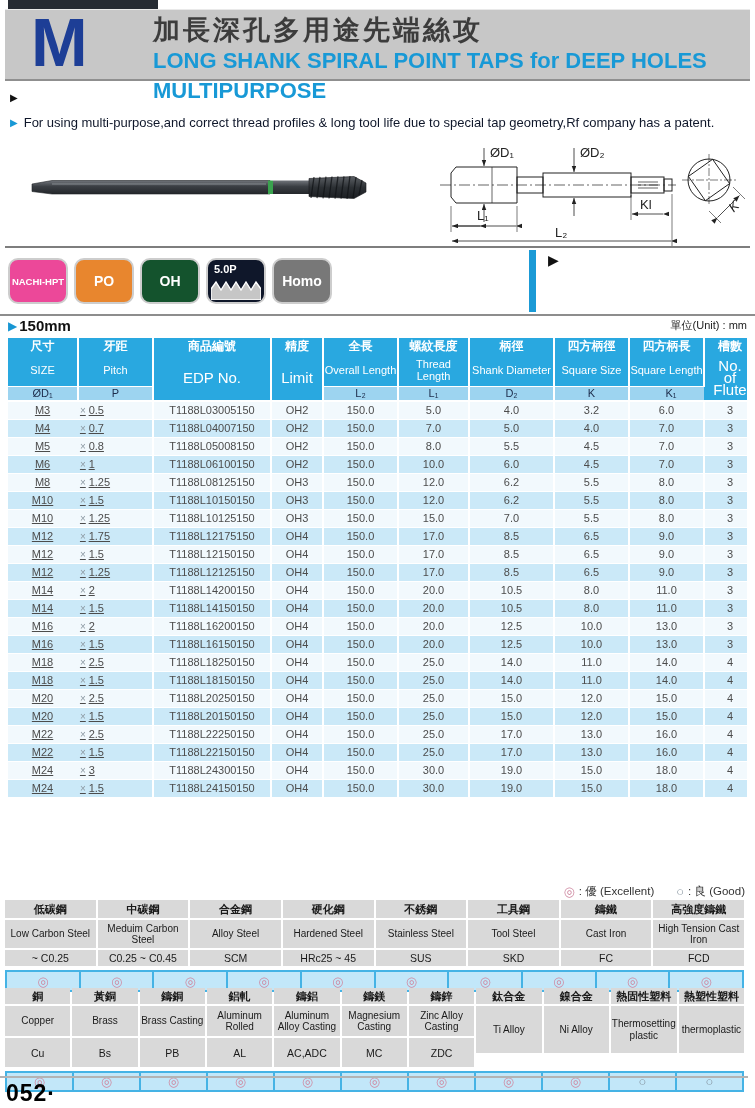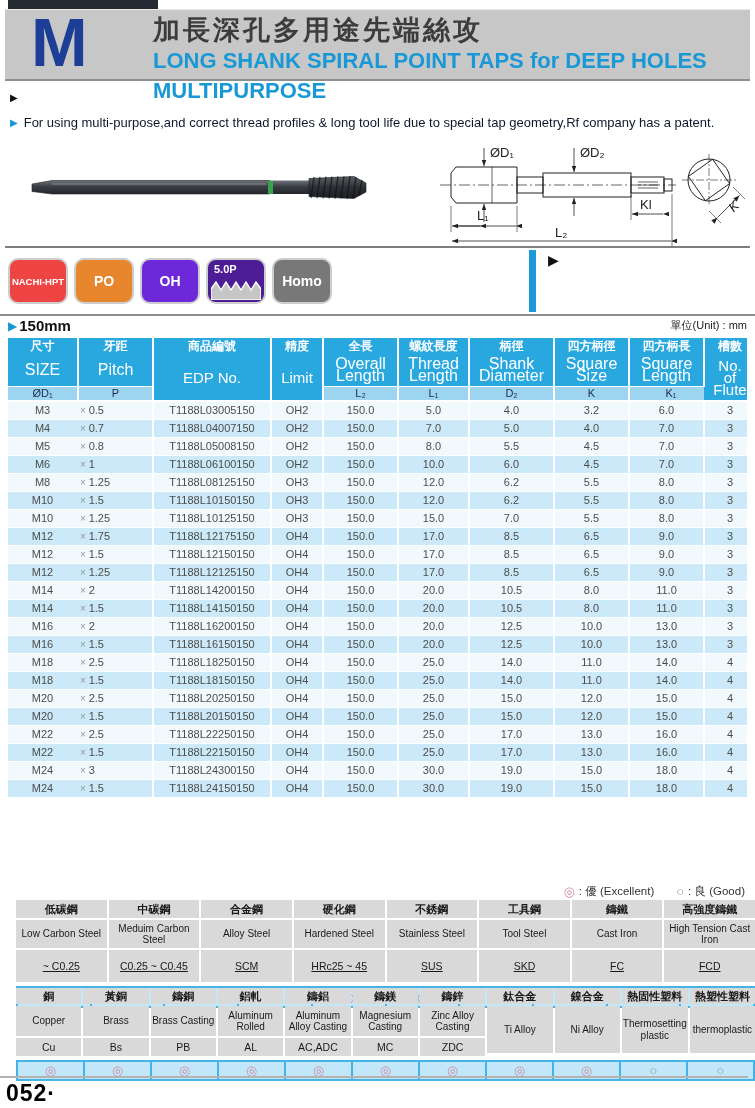--- a/index.html
+++ b/index.html
@@ -45,50 +45,50 @@
   .size-row { position:absolute; left:8px; top:317px; width:739px; display:flex; justify-content:space-between; align-items:center; }
   .size-label { font-size:15px; font-weight:bold; color:#111; display:flex; align-items:center; gap:2px; }
   .size-label .tri { color:#1796d3; font-size:12px; }
   .unit-label { font-size:11px; color:#222; }
 
   
   .main-table { position:absolute; left:8px; top:338px; width:739px; border-collapse:collapse; table-layout:fixed; }
   .main-table th, .main-table td { border-right:2px solid #fff; text-align:center; vertical-align:middle; padding:0; }
   .main-table th:last-child, .main-table td:last-child { border-right:none;padding-left:8px; }
   .h-zh th { height:17px; background:#29a8e0; color:#fff; font-size:12px; font-weight:bold; }
-  .h-en th { height:31px; background:#29a8e0; color:#fff; font-size:16px; font-weight:normal; line-height:12px; }
+  .h-en th { height:31px; background:#29a8e0; color:#fff; font-size:11px; font-weight:normal; line-height:12px; }
   .h-sym th { height:15px; background:#9dd4f0; color:#1c2b4a; font-size:11px; font-weight:normal; border-top:1px solid #fff; }
   .h-en th.rspan { border-top:none; font-size:15px;text-align:center; }
   .main-table tbody td { height:18px; font-size:11px; color:#4c4c4c; border-top:1px solid #fff; }
   .main-table tbody tr.odd td { background:#f2f9fd; }
   .main-table tbody tr.even td { background:#cbe9f8; }
   .main-table tbody tr:first-child td { border-top:2px solid #fff; }
-  .sizecell div { display:flex; align-items:center; }
+  .sizecell div { display:flex; align-items:center;text-decoration:underline; }
   .sizecell .sz { width:48%; text-align:center; }
   .sizecell .x { width:8%; text-align:center; color:#8d9aa3; font-size:10px; }
   .sizecell .pt { width:44%; text-align:left; }
 
   
   .legend { position:absolute; top:884px; right:10px; display:flex; gap:22px; font-size:11.5px; color:#333; align-items:center; }
   .legend .item { display:flex; gap:4px; align-items:center; }
   .sym-exc { color:#cf8aa2; font-size:13px; }
   .sym-good { color:#7f8d99; font-size:13px; }
 
   
-  .mat { position:absolute; left:16px; width:739px; }
+  .mat { position:absolute; left:5px; width:739px; }
   .mat-cols { display:flex; }
   .mat-col { flex:1; display:flex; flex-direction:column; margin-right:2px; }
   .mat-col:last-child { margin-right:0; }
   .mat-cell { background:#d9d9d9; color:#1a1a1a; display:flex; align-items:center; justify-content:center;
               text-align:center; margin-bottom:2px; }
   .mat-zh { font-size:11px; font-weight:bold; }
   .mat-en { font-size:10px; line-height:11.5px; padding:1px 1px; }
   .mat-code { font-size:10.5px; }
-  #mat1 .mat-zh { height:18px; } #mat1 .mat-en { height:28px; } #mat1 .mat-code { height:32px;text-decoration:underline; }
-  #mat2 .mat-zh { height:16px; } #mat2 .mat-en { height:30px; } #mat2 .mat-code { height:18px; }
+  #mat1 .mat-zh { height:18px; } #mat1 .mat-en { height:28px; } #mat1 .mat-code { height:16px; }
+  #mat2 .mat-zh { height:16px; } #mat2 .mat-en { height:30px; } #mat2 .mat-code { height:29px; }
   #mat2 .mat-en.merged { height:47px; }
   .rating-bar { display:flex; border:2px solid #45b3e5; background:#c2e7f9; margin-top:2px; }
   .rating-cell { flex:1; display:flex; align-items:center; justify-content:center; border-left:2px solid #45b3e5; }
   .rating-cell:first-child { border-left:none; }
   #mat1 .rating-cell { height:18px; } #mat2 .rating-cell { height:17px; }
   .rating-cell span { font-size:13px; line-height:13px; }
 
   
   .footline { position:absolute; left:0; top:1076px; width:748px; border-top:2px solid #b3b3b3; }
   .pagenum { position:absolute; left:6px; top:1080px; font-size:23px; font-weight:bold; color:#000; letter-spacing:1px; }
@@ -202,30 +202,30 @@
       <text x="71" y="82">L₁</text>
       <text x="149" y="99">L₂</text>
       <text x="234" y="71">Kl</text>
       <text x="325" y="76" font-style="italic" transform="rotate(-45 325 72)">K</text>
     </g>
   </svg>
 
   <div class="hline1"></div>
 
   <div class="badges">
-    <div class="badge small-text" style="background: #ef4444;">
+    <div class="badge small-text" style="background: #ec4899;">
         <span>NACHI-HPT</span>
       </div>
     <div class="badge" style="background: rgb(232, 134, 46);">
         <span>PO</span>
       </div>
-    <div class="badge" style="background: #6d28d9;">
+    <div class="badge" style="background: #14532d;">
         <span>OH</span>
       </div>
-    <div class="badge" style="background: #4c1d95; padding-left: 31px;">
+    <div class="badge" style="background: #0f172a; padding-left: 31px;">
       <span class="b5label">5.0P</span>
       <svg width="50" height="24" viewBox="0 0 50 24">
         <polygon points="0,24 0,13 5,6 10,14 15,6 20,14 25,6 30,14 35,6 40,14 45,6 50,13 50,24" fill="#c6c6c6" stroke="#fff" stroke-width="1.4"></polygon>
       </svg>
     </div>
     <div class="badge" style="background: rgb(120, 120, 120);">
         <span>Homo</span>
       </div>
   </div>
   <div class="vbar"></div>

